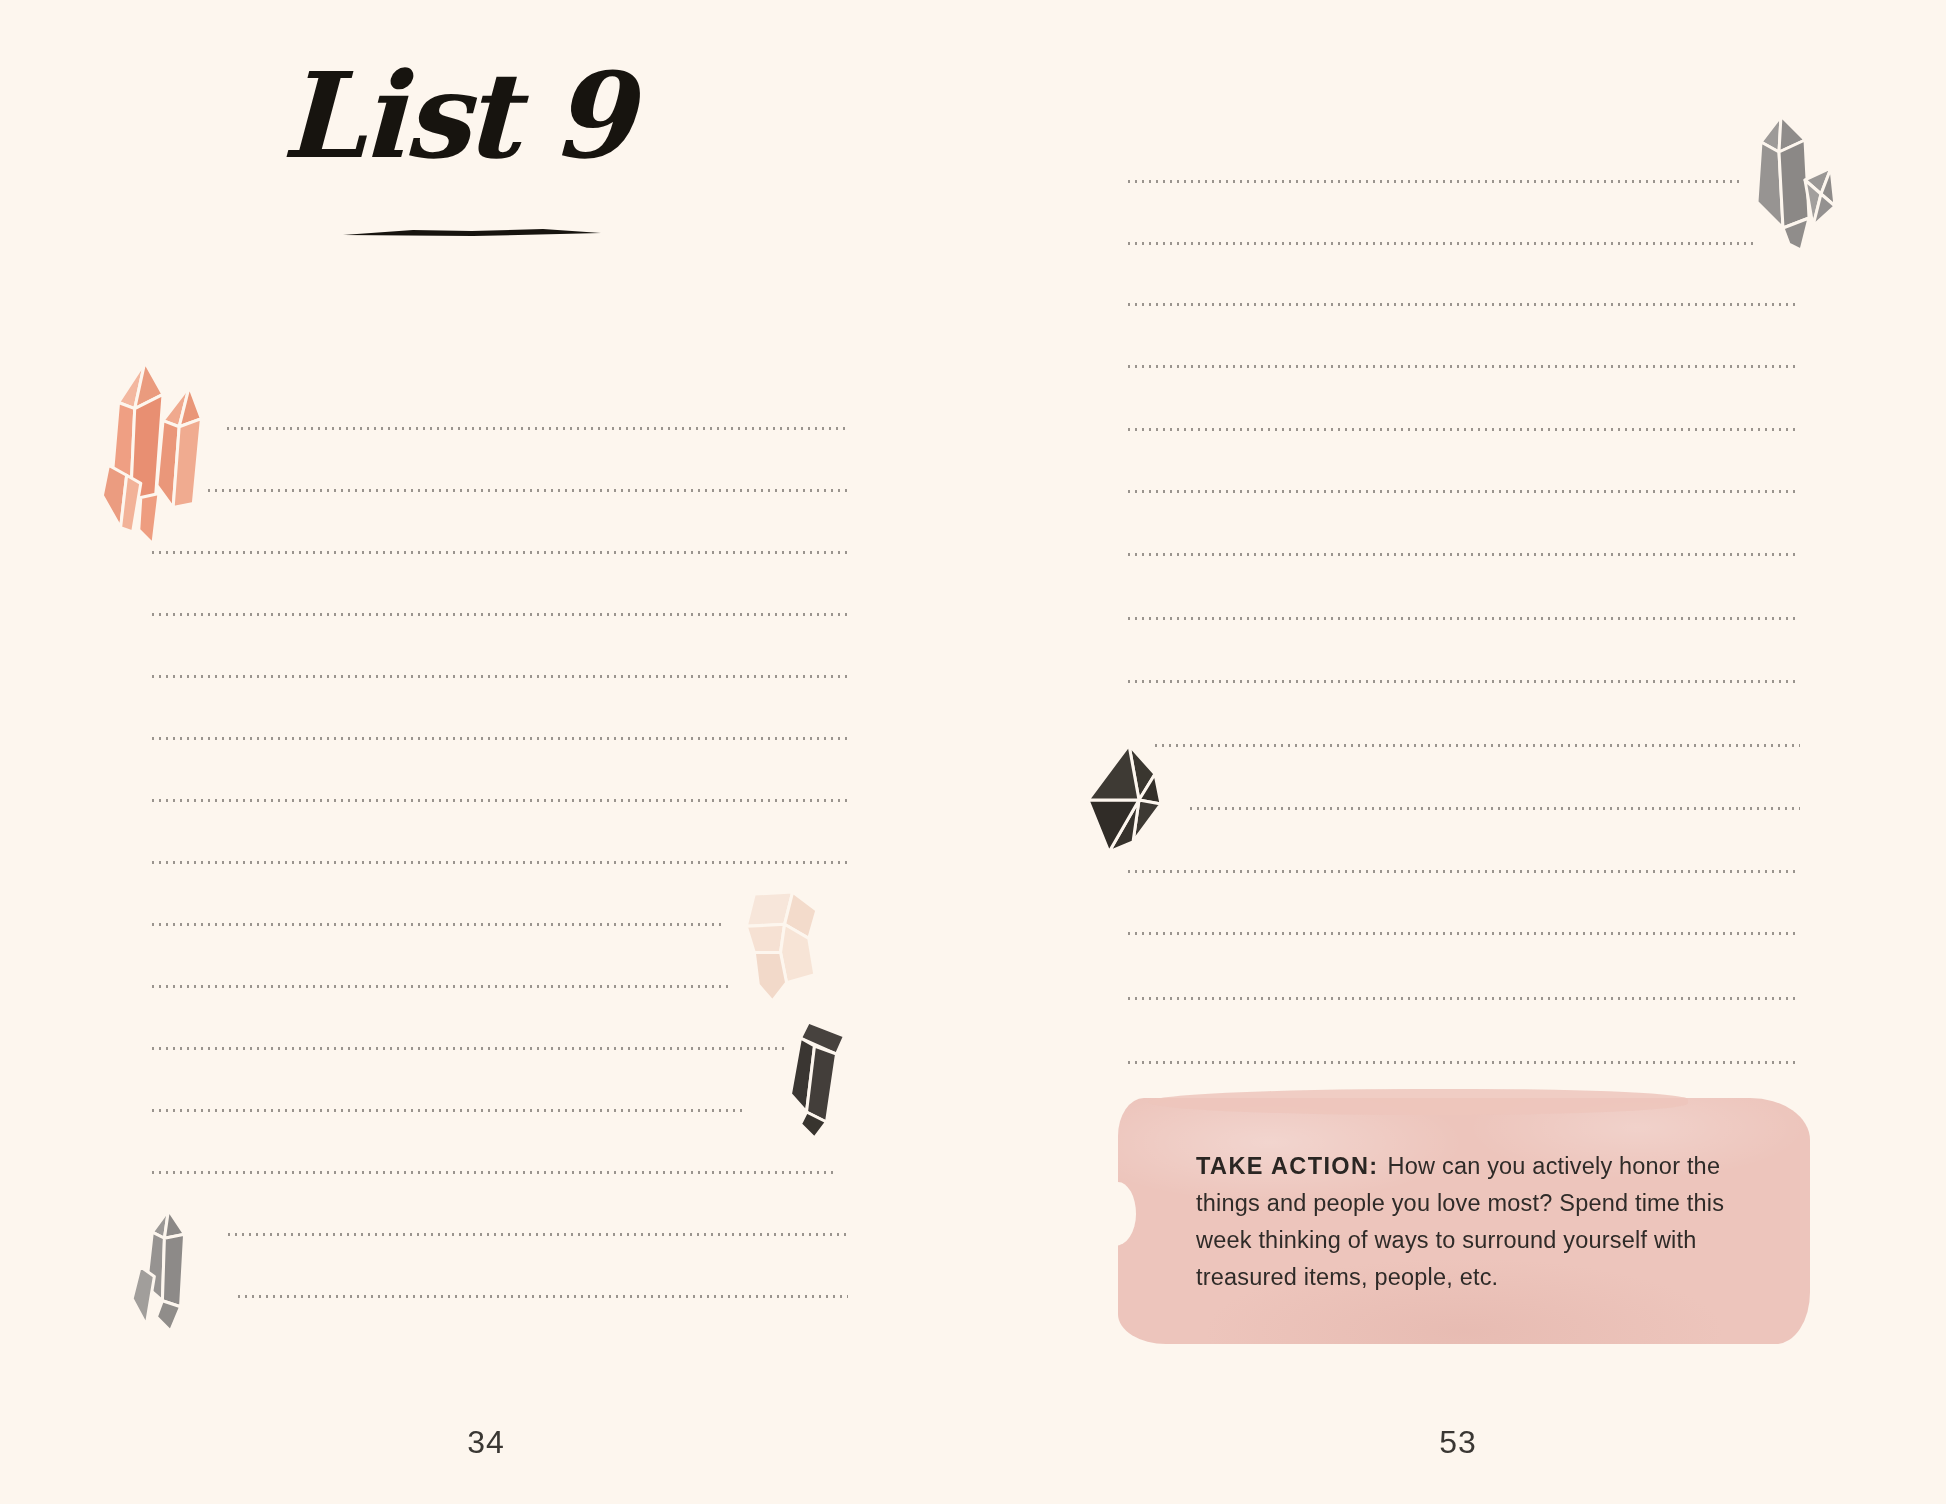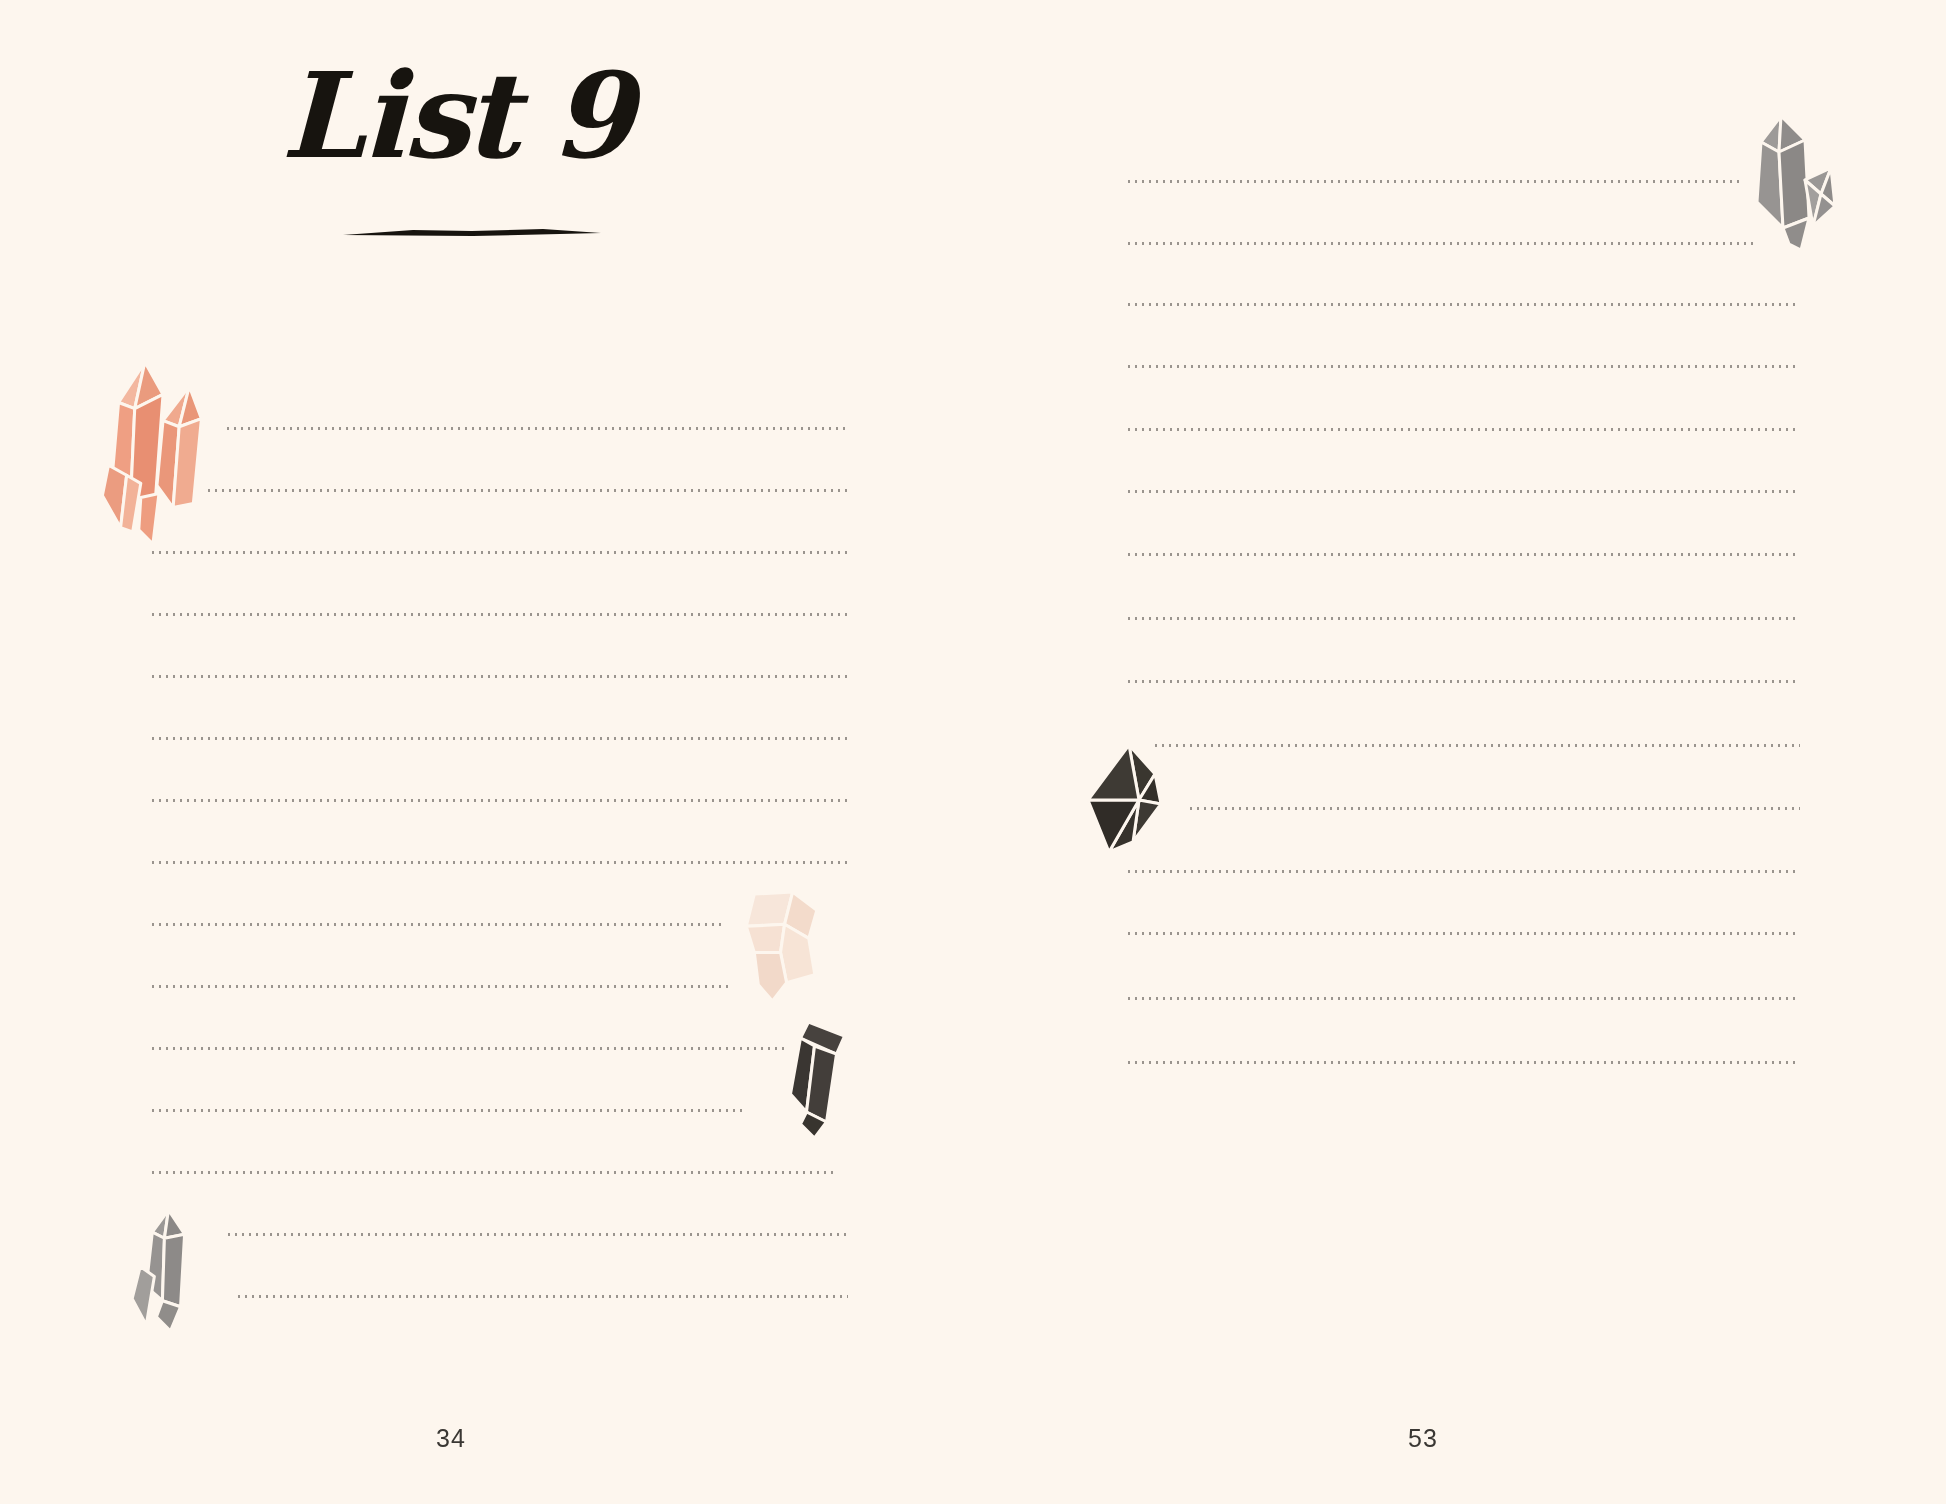--- a/index.html
+++ b/index.html
@@ -65,22 +65,22 @@
     position:absolute;left:78px;top:50px;width:534px;
     font-size:23.5px;line-height:37px;color:#2f2b28;
     letter-spacing:.2px;
   }
   .take-action-text strong{
     font-weight:700;letter-spacing:1.4px;margin-right:9px;color:#2a2623;
   }
 
   
   .page-number{
-    position:absolute;top:1424px;width:100px;
-    font-size:25px;color:#3a3733;letter-spacing:1px;
+    position:absolute;top:1424px;width:100px;text-align:center;
+    font-size:32px;color:#3a3733;letter-spacing:1px;
   }
   .page-number.left{left:436px;}
   .page-number.right{left:1408px;}
 </style>
 </head>
 <body>
 
 <div id="spread">
 
   <div class="page">
@@ -188,20 +188,25 @@
           <polygon points="46,5 72,34 56,60" fill="#3a362f"></polygon>
           <polygon points="72,34 78,64 56,60" fill="#332f29"></polygon>
           <polygon points="78,64 50,102 56,60" fill="#3d3933"></polygon>
           <polygon points="50,102 26,112 56,60" fill="#36322c"></polygon>
           <polygon points="26,112 5,60 56,60" fill="#302c27"></polygon>
           <polygon points="5,60 46,5 56,60" fill="#3e3a34"></polygon>
         </g>
       </svg>
     </div>
 
+    <div class="take-action-box">
+      <p class="take-action-text" style="margin:0">
+        <strong>TAKE ACTION:</strong><span>How can you actively honor the things and people you love most? Spend time this week thinking of ways to surround yourself with treasured items, people, etc.</span>
+      </p>
+    </div>
 
     <div class="page-number right">53</div>
   <div class="dotted-line" style="top: 180px; left: 1128px; width: 614px;"></div>
       <div class="dotted-line" style="top: 242px; left: 1128px; width: 628px;"></div>
       <div class="dotted-line" style="top: 303px; left: 1128px; width: 672px;"></div>
       <div class="dotted-line" style="top: 365px; left: 1128px; width: 672px;"></div>
       <div class="dotted-line" style="top: 428px; left: 1128px; width: 672px;"></div>
       <div class="dotted-line" style="top: 490px; left: 1128px; width: 672px;"></div>
       <div class="dotted-line" style="top: 553px; left: 1128px; width: 672px;"></div>
       <div class="dotted-line" style="top: 617px; left: 1128px; width: 672px;"></div>

